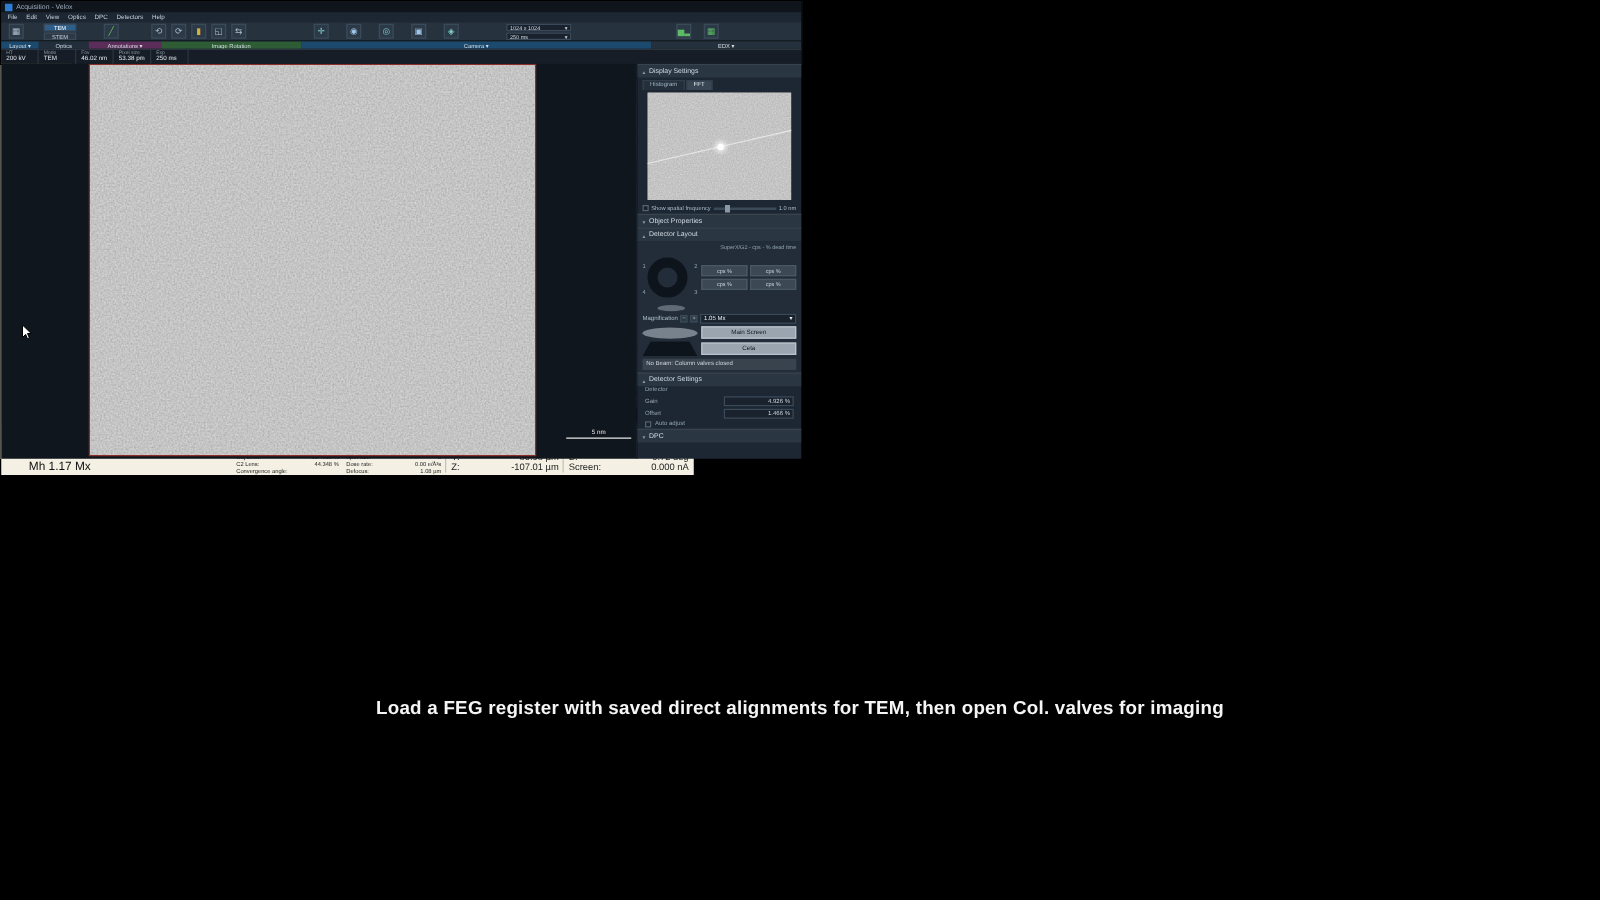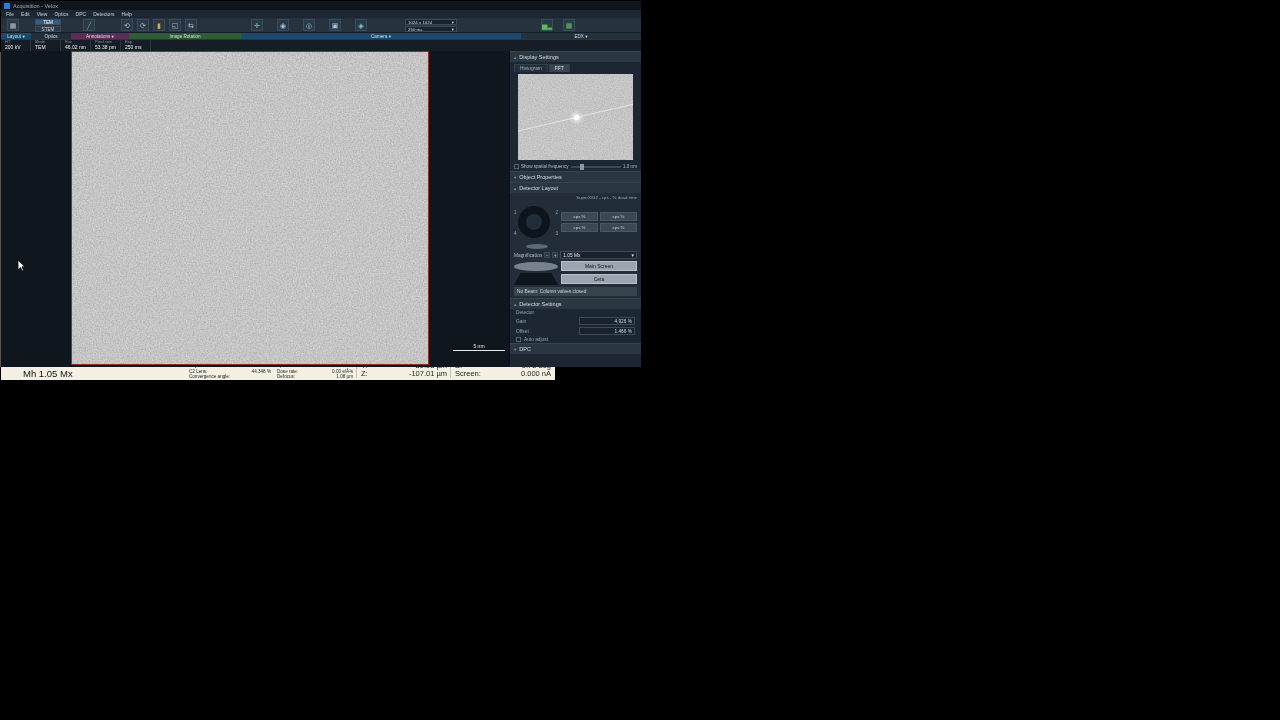--- a/index.html
+++ b/index.html
@@ -726,21 +726,21 @@
         <span>Stigmator (Device)</span>
         <span class="chev"></span>
         <span class="xg"></span>
       </span>
     </div>
 
     <div class="mstatus">
       <div class="scr-line">
         <b>Screen:</b><b>0.000 nA</b><b>TEM Bright field</b>
       </div>
-      <div class="mag-line">Mh 1.05 Mx</div>
+      <div class="mag-line">Mh 1.17 Mx</div>
       <div class="stcol" style="left:188px;width:82px">
           <div class="st-row">
           <span class="st-l">High tension:</span>
             <span class="st-v">200 kV</span>
         </div>
           <div class="st-row">
           <span class="st-l">Focus step:</span>
             <span class="st-v">2</span>
         </div>
           <div class="st-row">
@@ -987,13 +987,14 @@
         <span class="l">Pixel size</span>
         <span class="v">53.38 pm</span>
       </span>
         <span class="vst">
         <span class="l">Exp</span>
         <span class="v">250 ms</span>
       </span>
       </div>
   </div>
 
+  <div class="caption">Load a FEG register with saved direct alignments for TEM, then open Col. valves for imaging</div>
 </div>
 
 </body></html>

